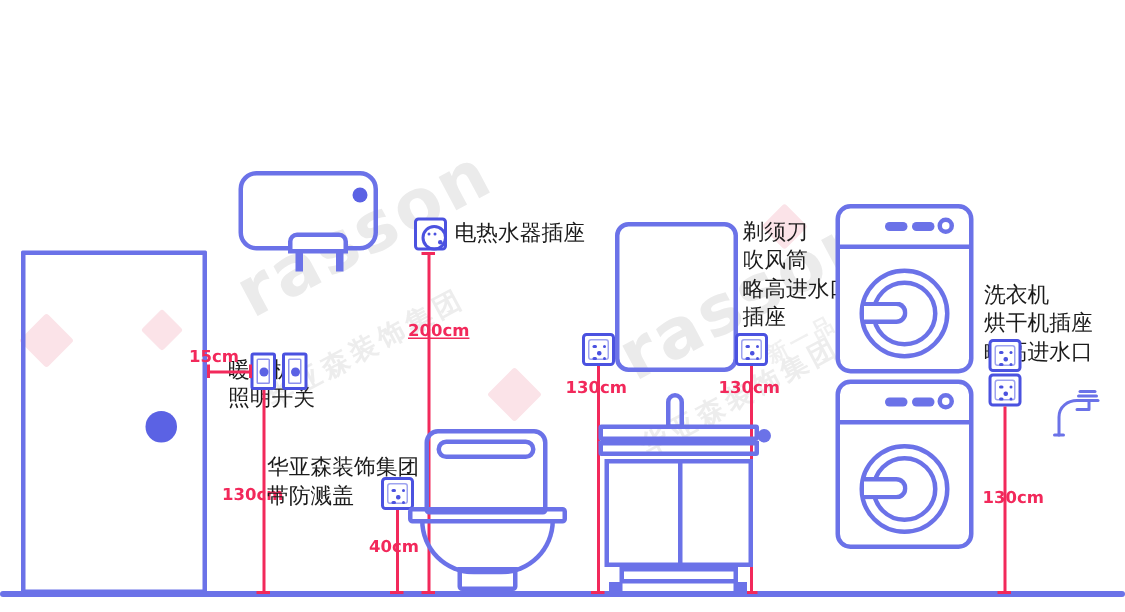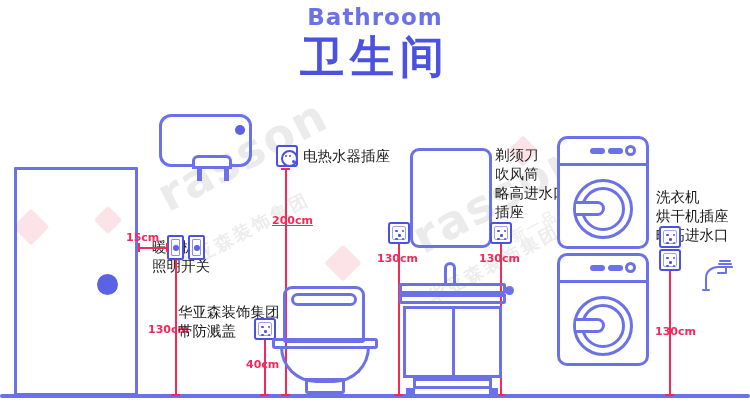--- a/index.html
+++ b/index.html
@@ -238,22 +238,20 @@
   <div class="wm wm-text" style="left:150px;top:128px;font-size:46px;">rasson</div>
   <div class="wm wm-text" style="left:405px;top:170px;font-size:46px;">rasson</div>
   <div class="wm wm-cn" style="left:170px;top:220px;font-size:18px;">华亚森装饰集团</div>
   <div class="wm wm-cn" style="left:420px;top:252px;font-size:18px;">华亚森装饰集团</div>
   <div class="wm wm-dia" style="left:18px;top:214px;width:26px;height:26px;"></div>
   <div class="wm wm-dia" style="left:98px;top:210px;width:20px;height:20px;"></div>
   <div class="wm wm-dia" style="left:330px;top:250px;width:26px;height:26px;"></div>
   <div class="wm wm-dia" style="left:512px;top:140px;width:22px;height:22px;"></div>
   <div class="wm wm-cn" style="left:505px;top:200px;font-size:14px;color:#f0f0f0;">新一品 质 家 居</div>
 
-  <div class="title-en">Bathroom</div>
-  <div class="title-cn">卫生间</div>
 
   <div class="floor"></div>
 
   <div class="box" id="door"></div>
   <div id="door-knob"></div>
 
   <div class="box" id="heater-body"></div>
   <div id="heater-dot"></div>
   <div class="box" id="heater-base"></div>
   <div class="heater-leg" style="left:197px;"></div>

